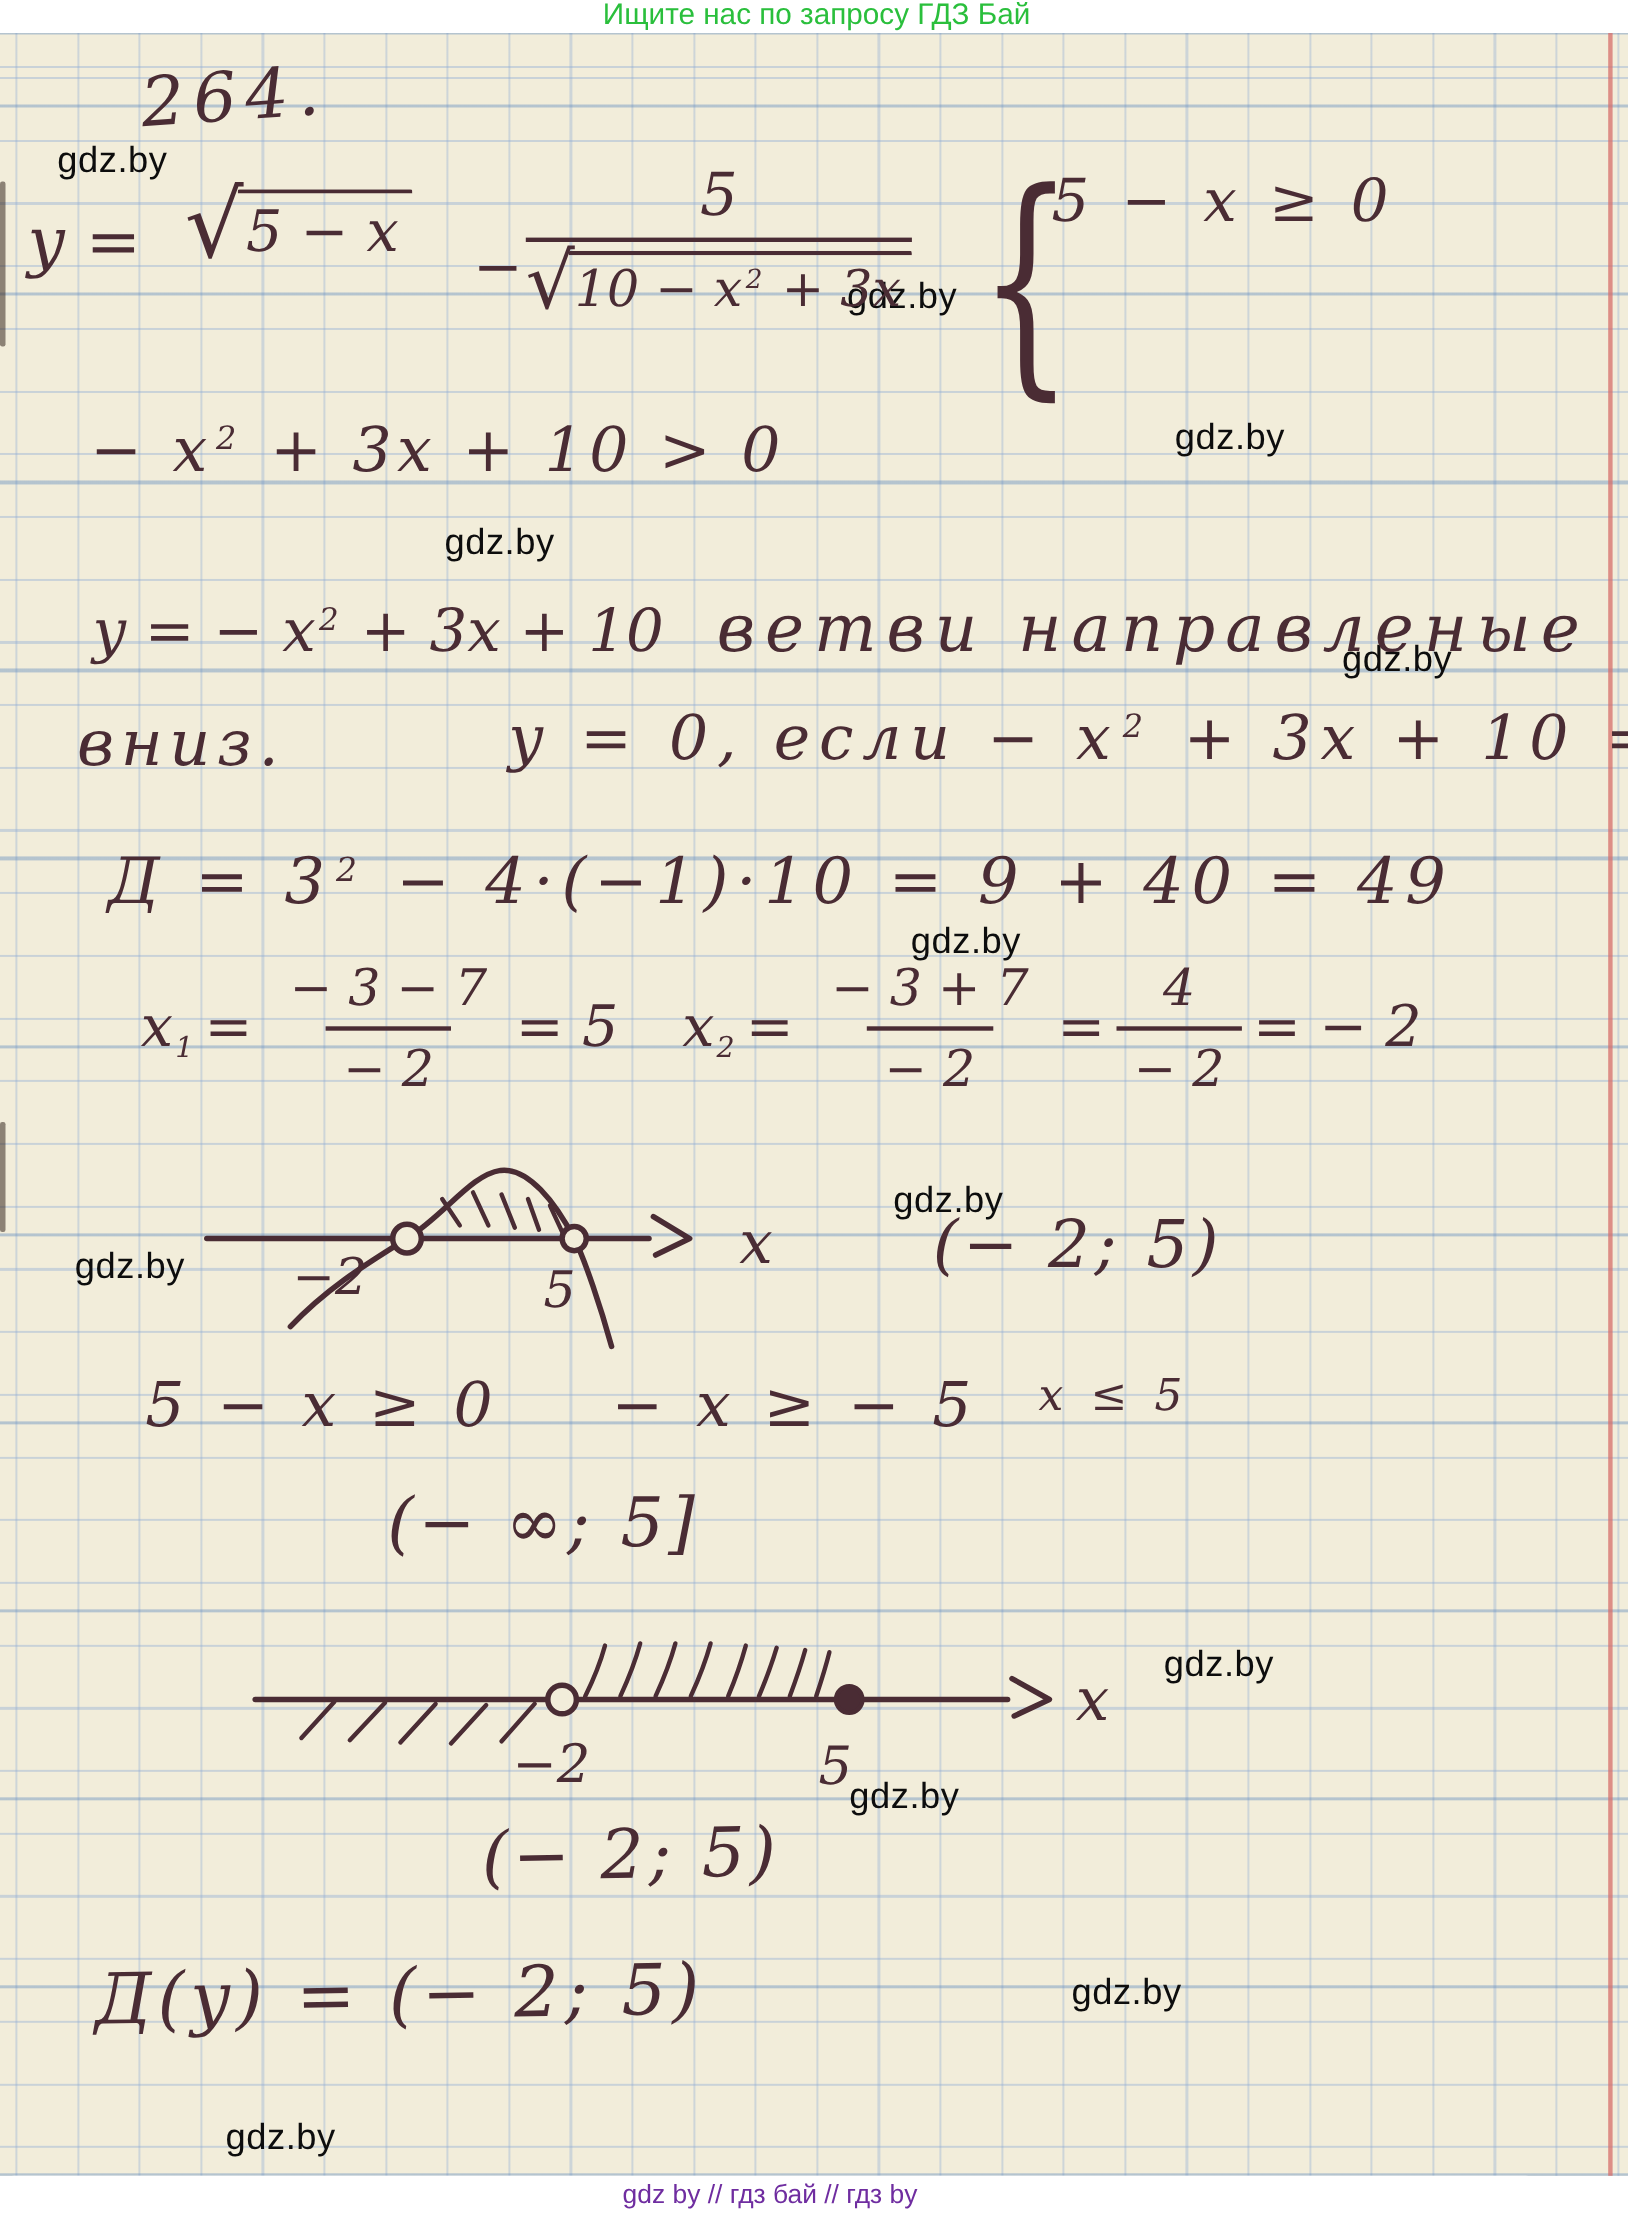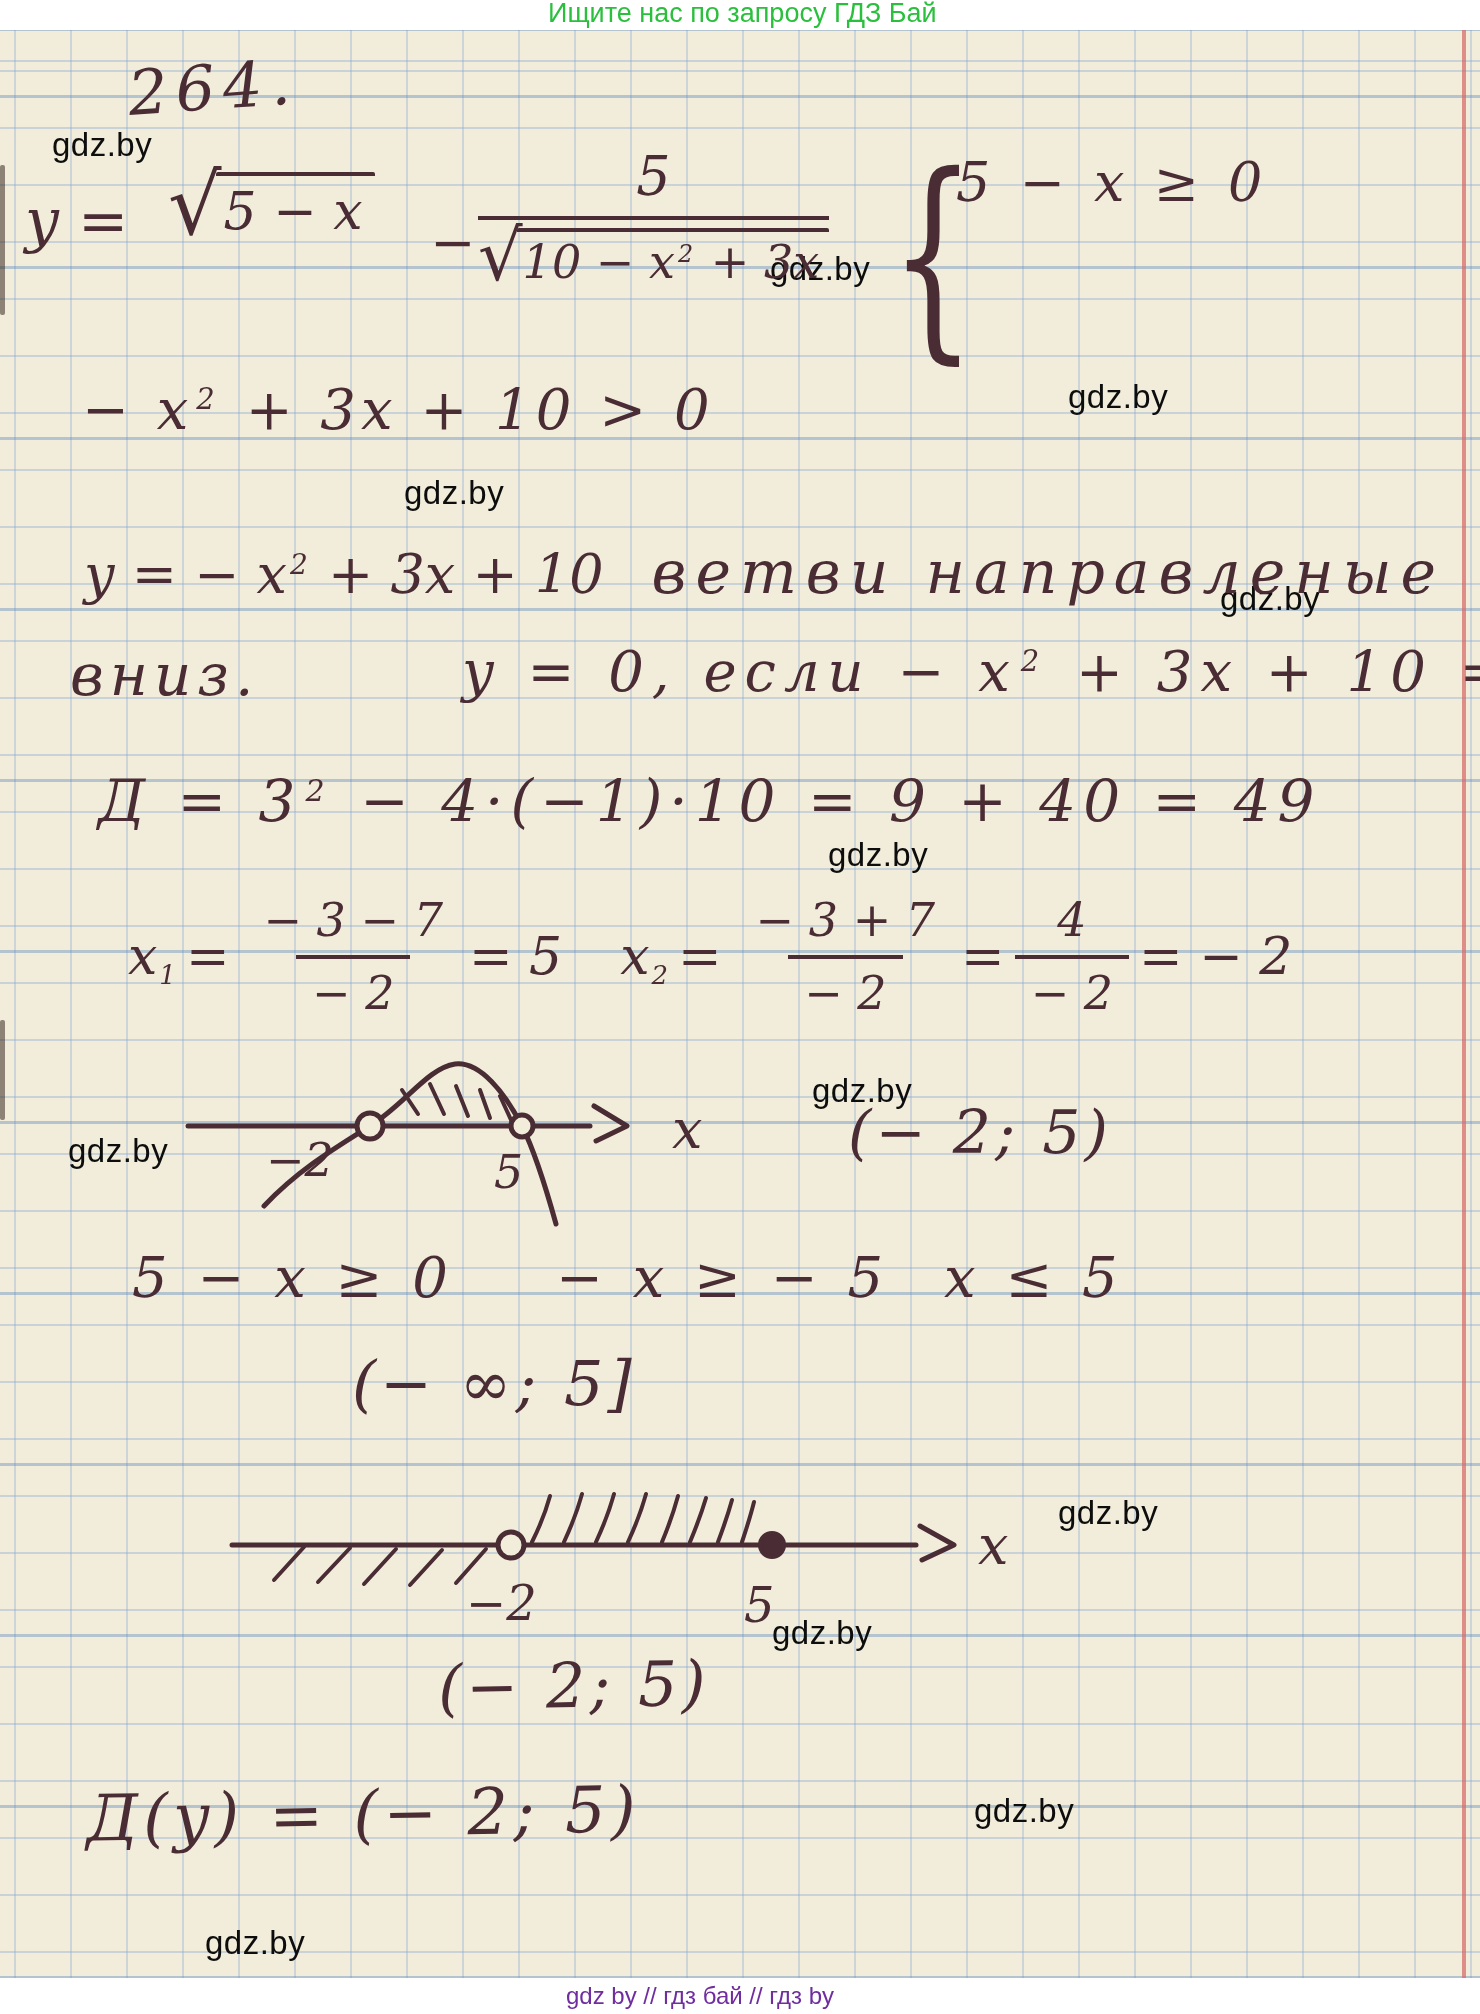--- a/index.html
+++ b/index.html
@@ -86,21 +86,21 @@
 
   <div class="hw" style="left:58px;top:378px;font-size:56px;letter-spacing:5px;margin-left:24px;"><span>− x</span><span class="sup">2</span><span> + 3x + 10 &gt; 0</span></div>
 
   <div class="hw" style="left:84px;top:538px;font-size:54px;"><span><span>y = − x</span><span class="sup">2</span><span> + 3x + 10</span></span><span style="display:inline-block;width:48px;"></span><span style="letter-spacing:9px;font-size:60px;">ветви направленые</span></div>
 
   <div class="hw" style="left:70px;top:642px;font-size:58px;letter-spacing:6px;">вниз.</div>
   <div class="hw" style="left:462px;top:640px;font-size:56px;letter-spacing:8px;"><span>y = 0, если − x</span><span class="sup">2</span><span> + 3x + 10 = 0</span></div>
 
   <div class="hw" style="left:98px;top:768px;font-size:58px;letter-spacing:7px;"><span>Д = 3</span><span class="sup">2</span><span> − 4·(−1)·10 = 9 + 40 = 49</span></div>
 
-  <div class="hw rootsrow" style="left:128px;top:872px;margin-top:22px;">
+  <div class="hw rootsrow" style="left:128px;top:872px;">
     <span><span>x</span><span class="sub">1</span></span>
     <span style="margin:0 8px;">=</span>
     <span class="sfrac">
         <span class="n">− 3 − 7</span>
         <span class="d">− 2</span>
       </span>
     <span>= 5</span>
     <span class="gap"></span>
     <span><span>x</span><span class="sub">2</span></span>
     <span style="margin:0 8px;">=</span>
@@ -129,21 +129,21 @@
     <circle cx="342" cy="88" r="11" fill="#f2edda" stroke="#4a2c34" stroke-width="5"></circle>
     <text x="86" y="138" font-size="46">−2</text>
     <text x="314" y="150" font-size="46">5</text>
     <text x="492" y="110" font-size="54">x</text>
   </svg>
 
   <div class="hw" style="left:848px;top:1098px;font-size:60px;letter-spacing:4px;">(− 2; 5)</div>
 
   <div class="hw" style="left:132px;top:1246px;font-size:56px;letter-spacing:6px;">5 − x ≥ 0</div>
   <div class="hw" style="left:556px;top:1246px;font-size:56px;letter-spacing:6px;">− x ≥ − 5</div>
-  <div class="hw" style="left:944px;top:1246px;font-size:56px;letter-spacing:6px;">x ≤ 5</div>
+  <div class="hw" style="left:944px;top:1246px;font-size:40px;letter-spacing:6px;">x ≤ 5</div>
 
   <div class="hw" style="left:352px;top:1348px;font-size:62px;letter-spacing:4px;">(− ∞; 5]</div>
 
   <svg style="position:absolute;left:178px;top:1450px;" width="900" height="215" viewBox="0 0 900 215">
     <line x1="54" y1="95" x2="738" y2="95" stroke="#4a2c34" stroke-width="5" stroke-linecap="round"></line>
     <path d="M 742,76 L 776,95 L 744,110" fill="none" stroke="#4a2c34" stroke-width="5" stroke-linecap="round" stroke-linejoin="round"></path>
     <line x1="96" y1="130" x2="126" y2="97" stroke="#4a2c34" stroke-width="4" stroke-linecap="round"></line>
     <line x1="140" y1="132" x2="172" y2="98" stroke="#4a2c34" stroke-width="4" stroke-linecap="round"></line>
     <line x1="186" y1="134" x2="218" y2="99" stroke="#4a2c34" stroke-width="4" stroke-linecap="round"></line>
     <line x1="232" y1="135" x2="264" y2="100" stroke="#4a2c34" stroke-width="4" stroke-linecap="round"></line>

